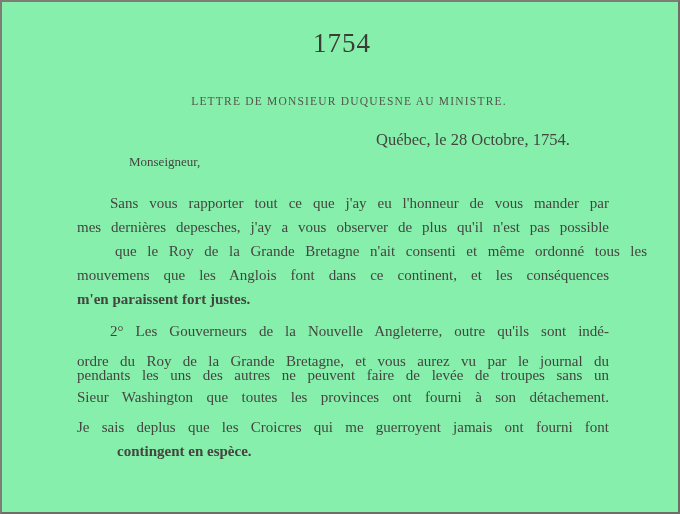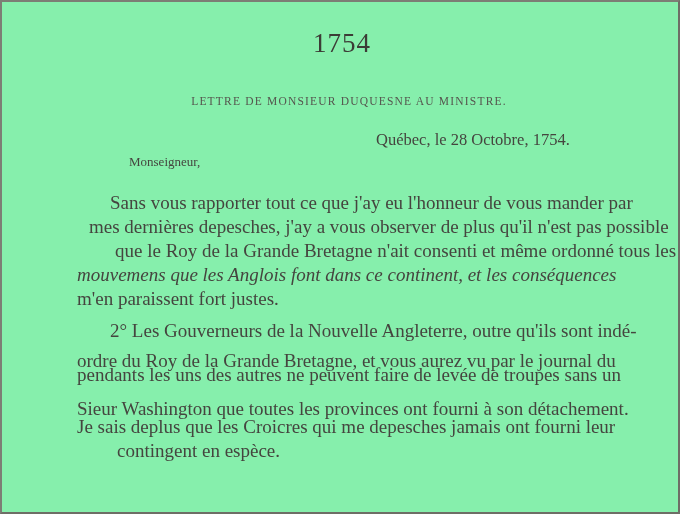--- a/index.html
+++ b/index.html
@@ -68,54 +68,55 @@
       font-family: "Liberation Serif", serif;
       font-size: 13px;
       color: #45453f;
       white-space: nowrap;
     }
     .line {
       position: absolute;
       left: 75px;
       width: 532px;
       font-family: "Liberation Serif", serif;
-      font-size: 19px;
+      font-size: 15px;
       color: #45453f;
       white-space: nowrap;
       text-align: justify;
       text-align-last: justify;
       height: 22px;
       line-height: 22px;
     }
     .line.indent {
       left: 108px;
       width: 499px;
     }
     .line.last {
       text-align-last: left;
+      font-weight: bold;
     }
   </style>
 </head>
 <body>
 
 <div class="page">
   <div class="page-number">1754</div>
   <div class="letter-title">LETTRE DE MONSIEUR DUQUESNE AU MINISTRE.</div>
   <div class="dateline">Québec, le 28 Octobre, 1754.</div>
   <div class="salutation">Monseigneur,</div>
 
   <div>
     <div class="line indent" style="top:190px;">Sans vous rapporter tout ce que j'ay eu l'honneur de vous mander par</div>
-    <div class="line" style="top:214px;margin-left:12px;">mes dernières depesches, j'ay a vous observer de plus qu'il n'est pas possible</div>
+    <div class="line" style="top:214px;">mes dernières depesches, j'ay a vous observer de plus qu'il n'est pas possible</div>
     <div class="line" style="top:238px;margin-left:38px;">que le Roy de la Grande Bretagne n'ait consenti et même ordonné tous les</div>
-    <div class="line" style="top:262px;font-style:italic;">mouvemens que les Anglois font dans ce continent, et les conséquences</div>
+    <div class="line" style="top:262px;">mouvemens que les Anglois font dans ce continent, et les conséquences</div>
     <div class="line last" style="top:286px;">m'en paraissent fort justes.</div>
   </div>
 
   <div>
     <div class="line indent" style="top:318px;">2° Les Gouverneurs de la Nouvelle Angleterre, outre qu'ils sont indé-</div>
     <div class="line" style="top:342px;margin-top:20px;">pendants les uns des autres ne peuvent faire de levée de troupes sans un</div>
     <div class="line" style="top:348px;">ordre du Roy de la Grande Bretagne, et vous aurez vu par le journal du</div>
-    <div class="line" style="top:396px;">Sieur Washington que toutes les provinces ont fourni à son détachement.</div>
-    <div class="line" style="top:414px;">Je sais deplus que les Croicres qui me depesches jamais ont fourni leur</div>
+    <div class="line" style="top:384px;">Sieur Washington que toutes les provinces ont fourni à son détachement.</div>
+    <div class="line" style="top:414px;">Je sais deplus que les Croicres qui me guerroyent jamais ont fourni font</div>
     <div class="line last" style="top:438px;margin-left:40px;">contingent en espèce.</div>
   </div>
 </div>
 
 </body></html>

